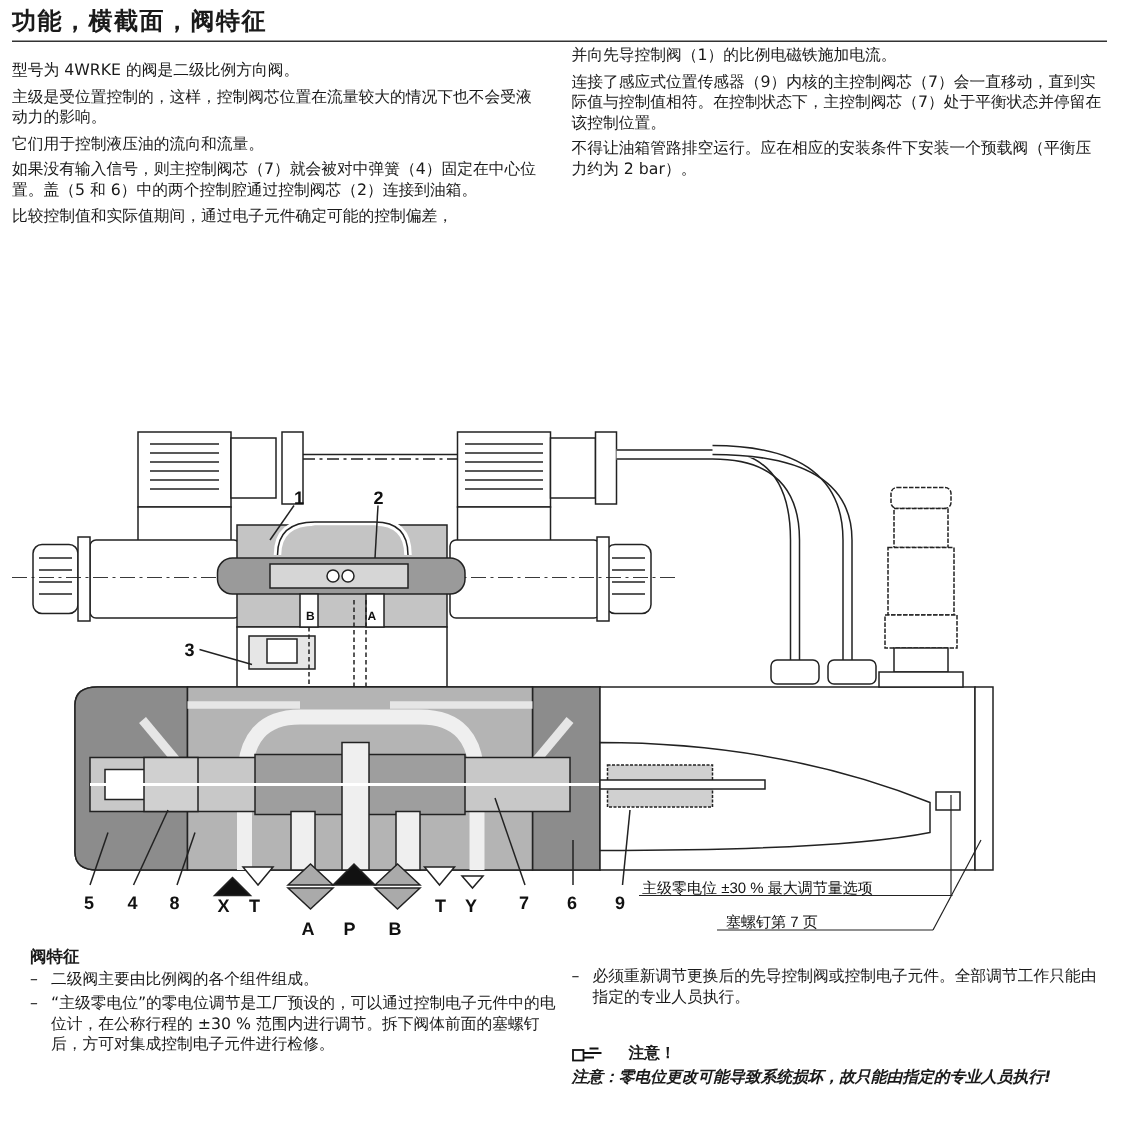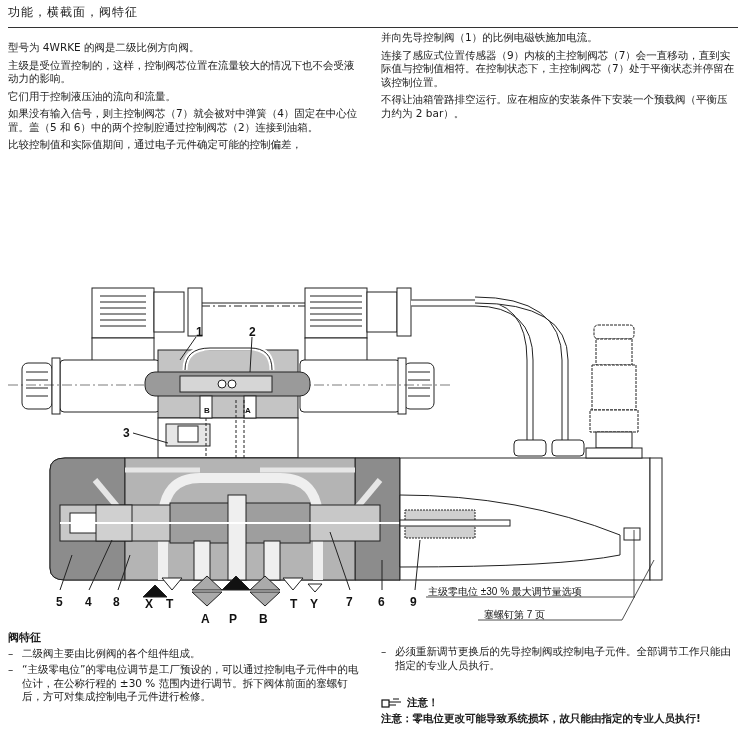--- a/index.html
+++ b/index.html
@@ -1,32 +1,32 @@
 <!DOCTYPE html>
 <html><head>
 <meta charset="utf-8">
 <style>
   html, body { margin:0; padding:0; background:#ffffff; }
   body { width:750px; height:750px; position:relative; overflow:hidden;
          font-family:"DejaVu Sans","Liberation Sans",sans-serif; color:#1a1a1a; }
-  .title { position:absolute; left:8px; top:4px; font-size:12px; font-weight:normal; letter-spacing:1px; }
+  .title { position:absolute; left:8px; top:4px; font-size:16px; font-weight:bold; letter-spacing:1px; }
   .rule { position:absolute; left:8px; width:730px; top:27px; height:0; border-top:1.5px solid #333; }
   .col { position:absolute; top:31px; width:355px; font-size:10.5px; line-height:13.5px; }
   .col p { margin:0 0 4px 0; }
   .col.left { left:8px;margin-top:10px; }
   .col.right { left:381px; }
   .diagram { position:absolute; left:0; top:265px; width:750px; height:370px; }
   .feat { position:absolute; top:631px; font-size:10.5px; line-height:13.5px; }
-  .feat.left { left:8px; width:360px; }
+  .feat.left { left:20px; width:360px; }
   .feat.right { left:381px; width:360px; }
   .feat h4 { margin:0 0 2px 0; font-size:11px; font-weight:bold; }
   .feat .item { display:flex; margin-bottom:3px; }
   .feat .dash { width:14px; flex:none; }
-  .note-head { margin-top:24px; font-weight:bold; display:flex; align-items:center; gap:4px; }
-  .note-body { font-weight:bold; margin-top:2px; }
+  .note-head { margin-top:24px; font-weight:bold; display:flex; align-items:center; gap:16px; }
+  .note-body { font-weight:bold; margin-top:2px;font-style:italic; }
   .hand { display:inline-block; width:22px; height:10px; }
 </style>
 </head>
 <body>
 
 <div class="title">功能，横截面，阀特征</div>
 <div class="rule"></div>
 
 <div class="col left">
   <p>型号为 4WRKE 的阀是二级比例方向阀。</p>

